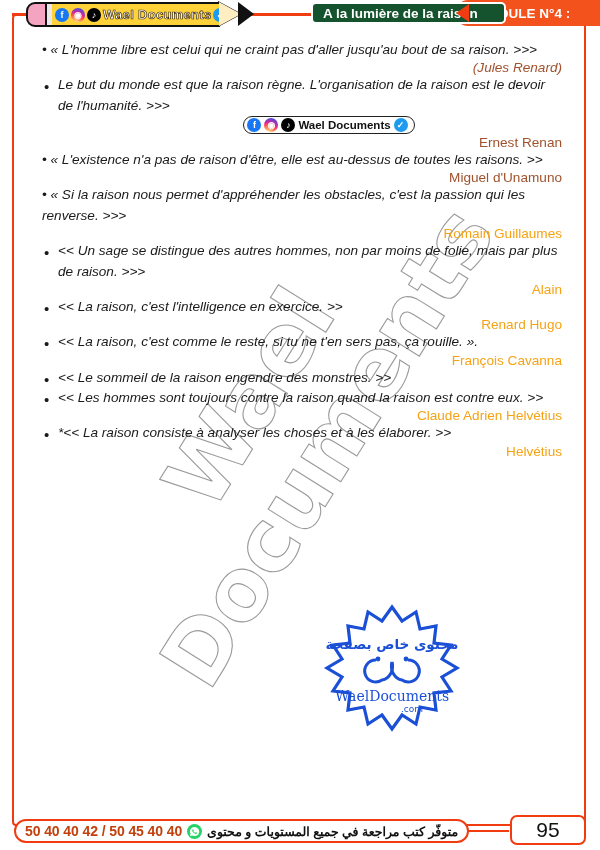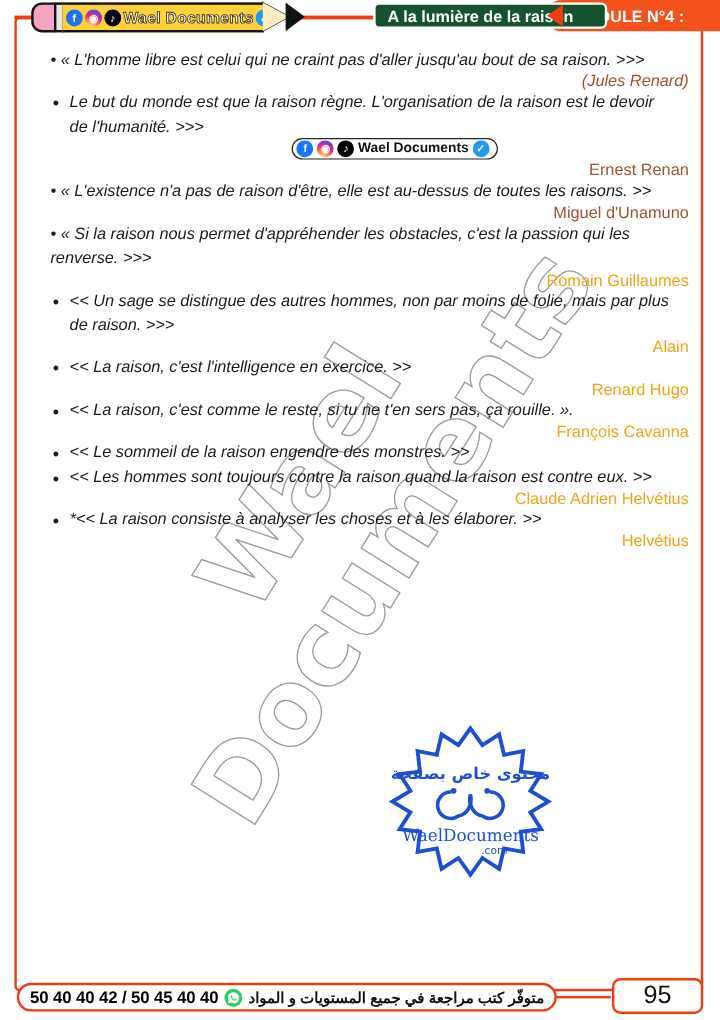--- a/index.html
+++ b/index.html
@@ -235,21 +235,21 @@
     position: absolute;
     left: 16px;
     top: 0;
     font-style: normal;
     font-size: 13px;
     color: #1a1a1a;
   }
   .quote-row.indent .qbullet { left: 32px; top: 1px; font-size: 15px; }
   .author {
     text-align: right;
-    padding-right: 12px;
+    padding-right: 24px;
     font-size: 13.6px;
     font-weight: normal;
     font-style: normal;
     white-space: nowrap;
   }
   .author.brown  { color: #a0522d; }
   .author.orange { color: #f5a314; margin-left: 18px; }
   .author.italic { font-style: italic; }
 
   
@@ -306,21 +306,21 @@
     background: #ffffff;
     display: flex;
     align-items: center;
     gap: 5px;
     padding: 0 9px;
     box-sizing: border-box;
   }
   #footer-phones {
     font-size: 14px;
     font-weight: bold;
-    color: #000000;
+    color: #c2410c;
     white-space: nowrap;
     letter-spacing: -.1px;
   }
   #wa-icon {
     width: 15px;
     height: 15px;
     border-radius: 50%;
     background: #25d366;
     display: inline-flex;
     align-items: center;
@@ -445,18 +445,18 @@
 
 <div id="footer">
   <div id="footer-connector"></div>
   <div id="footer-pill">
     <span id="footer-phones">50 40 40 42 / 50 45 40 40</span>
     <span id="wa-icon">
       <svg width="11" height="11" viewBox="0 0 24 24" fill="#ffffff">
         <path d="M12 2a10 10 0 0 0-8.6 15L2 22l5.2-1.4A10 10 0 1 0 12 2zm5.3 14c-.2.6-1.2 1.2-1.7 1.2-.5.1-1 .1-1.6-.1-.4-.1-.9-.3-1.5-.6-2.7-1.2-4.4-3.9-4.5-4.1-.1-.2-1-1.4-1-2.6s.6-1.8.8-2.1c.2-.2.5-.3.6-.3h.5c.2 0 .4 0 .6.4.2.5.7 1.7.8 1.8.1.1.1.3 0 .4l-.3.5-.4.4c-.1.1-.3.3-.1.6.2.3.7 1.2 1.6 2 1.1.9 2 1.2 2.3 1.4.3.1.4.1.6-.1.2-.2.7-.8.9-1.1.2-.3.4-.2.6-.1l1.8.9c.2.1.4.2.4.3.1.1.1.5-.1 1.1z"></path>
       </svg>
     </span>
-    <span id="footer-arabic">متوفّر كتب مراجعة في جميع المستويات و المواد</span>
+    <span id="footer-arabic">متوفّر كتب مراجعة في جميع المستويات و محتوى</span>
   </div>
   <div id="page-number">
     <span>95</span>
   </div>
 </div>
 
 </body></html>

